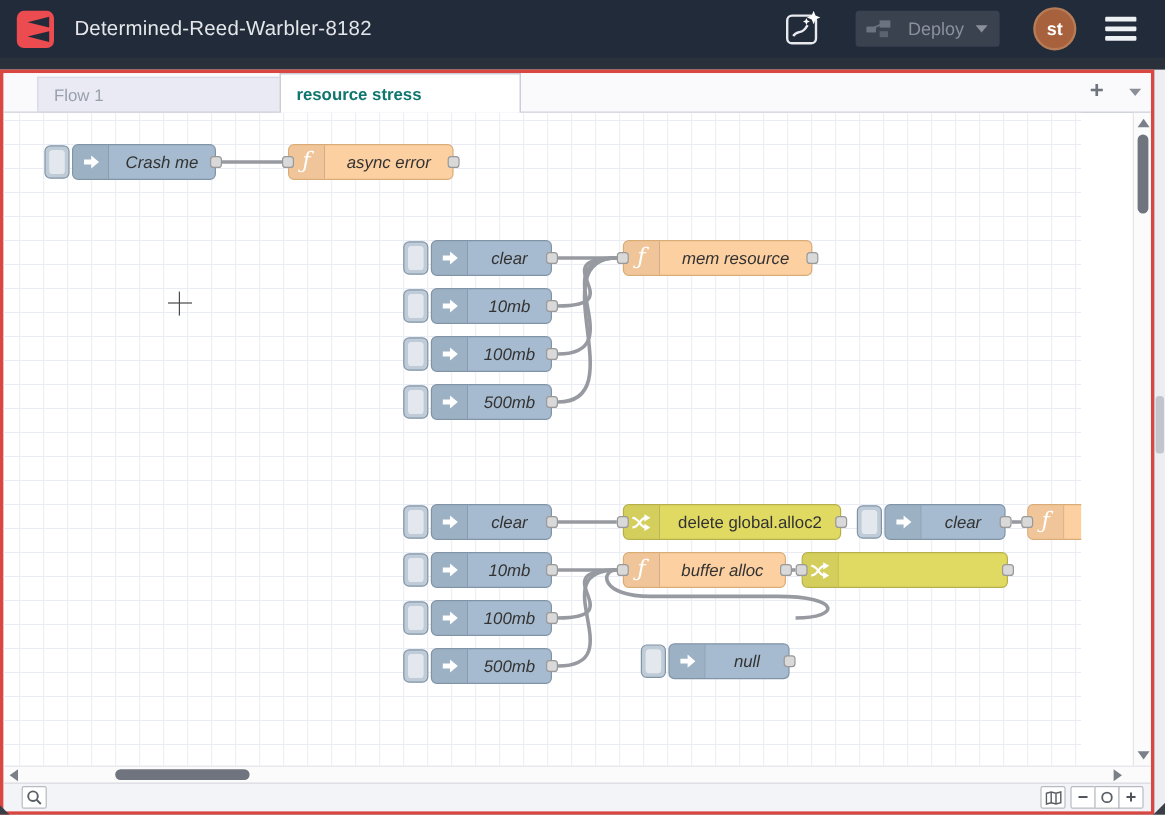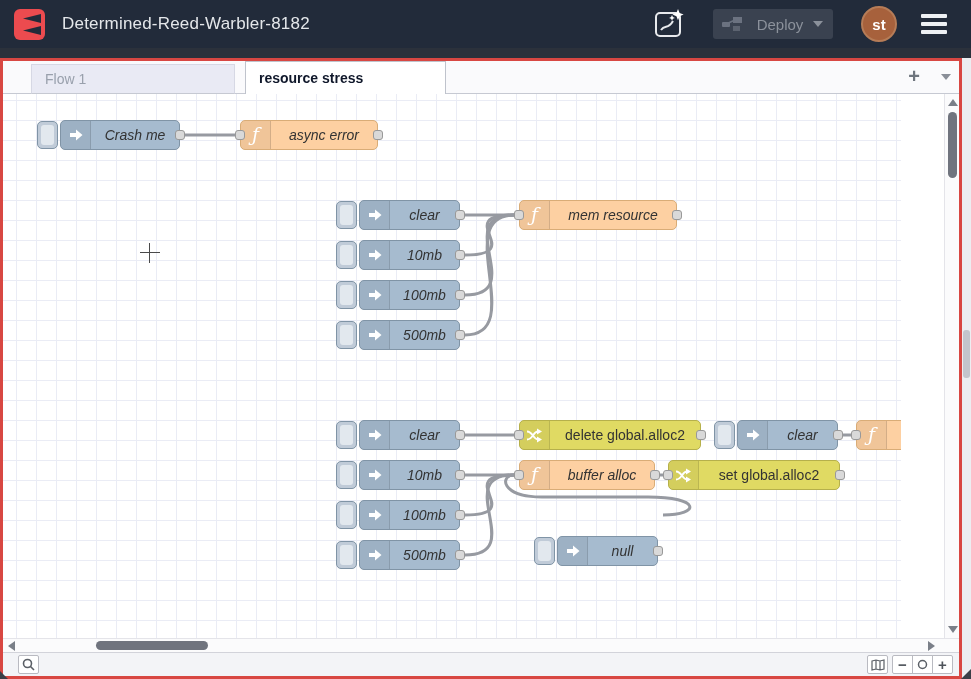--- a/index.html
+++ b/index.html
@@ -30,22 +30,22 @@
   
   .main { position:absolute; top:58px; left:0; width:962px; height:621px; background:#fff;
           border:3px solid #d84742; display:flex; flex-direction:column; }
 
   
   .tabbar { height:33px; background:#fafafc; border-bottom:1px solid #c6c9d2; position:relative; flex:0 0 auto; }
   .tab { position:absolute; bottom:-1px; height:30px; display:flex; align-items:center;
          padding-left:13px; font-size:14px; }
   .tab.inactive { left:28px; width:204px; background:#e9eaf4; border:1px solid #d6d8e4;
                   border-bottom:1px solid #c6c9d2; color:#99a0ac; }
-  .tab.active { left:242px; width:201px; height:33px; background:#fff; border:1px solid #bfc3cc;
-                border-bottom:none; color:#0f172a; font-weight:bold; }
+  .tab.active { left:230px; width:201px; height:33px; background:#fff; border:1px solid #bfc3cc;
+                border-bottom:none; color:#0f766e; font-weight:bold; }
   .tab-add { position:absolute; right:34px; top:5px; width:22px; height:22px; color:#6f757e;
              font-size:20px; font-weight:bold; text-align:center; line-height:21px; }
   .tab-caret { position:absolute; right:8px; top:13px; width:0; height:0;
                border-left:5px solid transparent; border-right:5px solid transparent;
                border-top:6px solid #8a8f98; }
 
   
   .canvas-row { flex:1; display:flex; min-height:0;gap:43px; }
   .flow-canvas { position:relative; width:940px; height:544px; overflow:hidden; background-color:#fff;
     background-image:linear-gradient(#eaecf5 1px, transparent 1px),
@@ -311,21 +311,20 @@
           <div class="port out"></div>
         </div>
         <div class="node type-change" style="left: 665px; top: 366px; width: 172px;">
           <div class="icon-cell">
             <svg width="17" height="15" viewBox="0 0 17 15">
               <path d="M1,11.5 C7,11.5 7,3.5 12,3.5 M1,3.5 C7,3.5 7,11.5 12,11.5" fill="none" stroke="#fff" stroke-width="1.8"></path>
               <polygon points="11,0.5 16,3.5 11,6.5" fill="#fff"></polygon>
               <polygon points="11,8.5 16,11.5 11,14.5" fill="#fff"></polygon>
             </svg>
           </div>
-          <span class="label">set global.alloc2</span>
           <div class="port in"></div>
           <div class="port out"></div>
         </div>
         <div class="node type-inject" style="left: 554px; top: 406px; width: 101px; margin-top: 36px;">
           <div class="icon-cell">
             <svg width="16" height="16" viewBox="0 0 16 16">
               <polygon points="2,6 8,6 8,2.5 14.5,8 8,13.5 8,10 2,10" fill="#fff"></polygon>
             </svg>
           </div>
           <span class="label">null</span>

